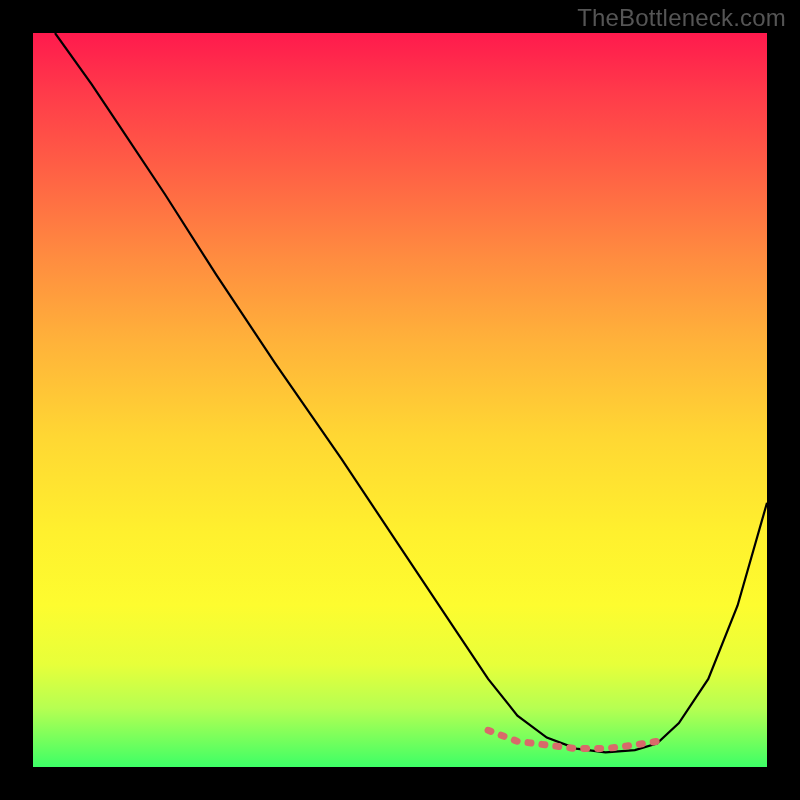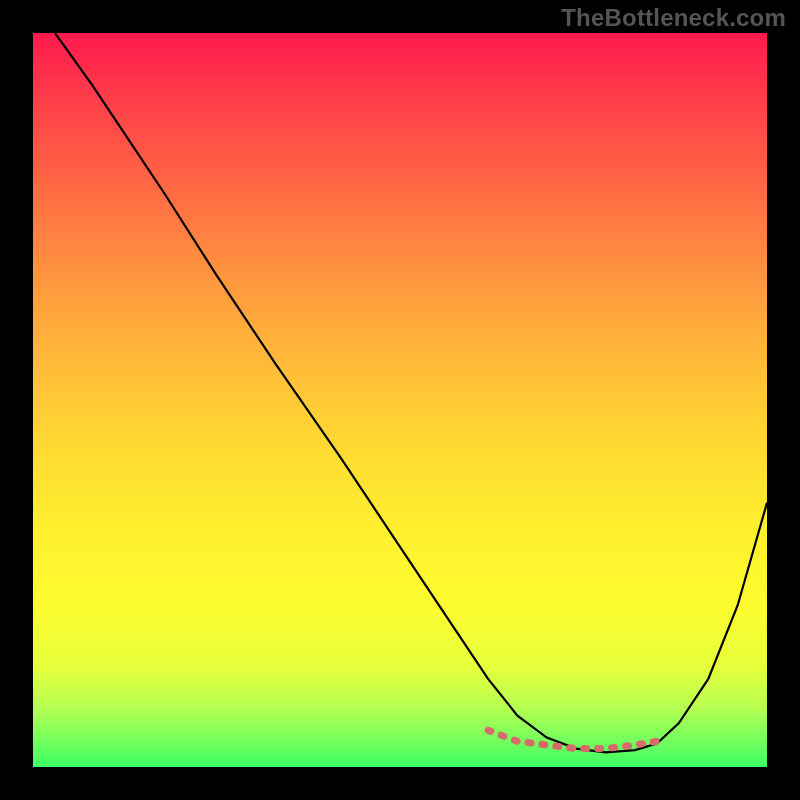--- a/index.html
+++ b/index.html
@@ -18,21 +18,21 @@
     width: 800px;
     height: 800px;
     background: #000000;
   }
   .watermark {
     position: absolute;
     top: 4px;
     right: 14px;
     color: #555555;
     font-size: 24px;
-    font-weight: bold;
+    font-weight: normal;
     letter-spacing: 0.2px;
     z-index: 20;
     user-select: none;
   }
   .plot-area {
     position: absolute;
     left: 33px;
     top: 33px;
     width: 734px;
     height: 734px;

